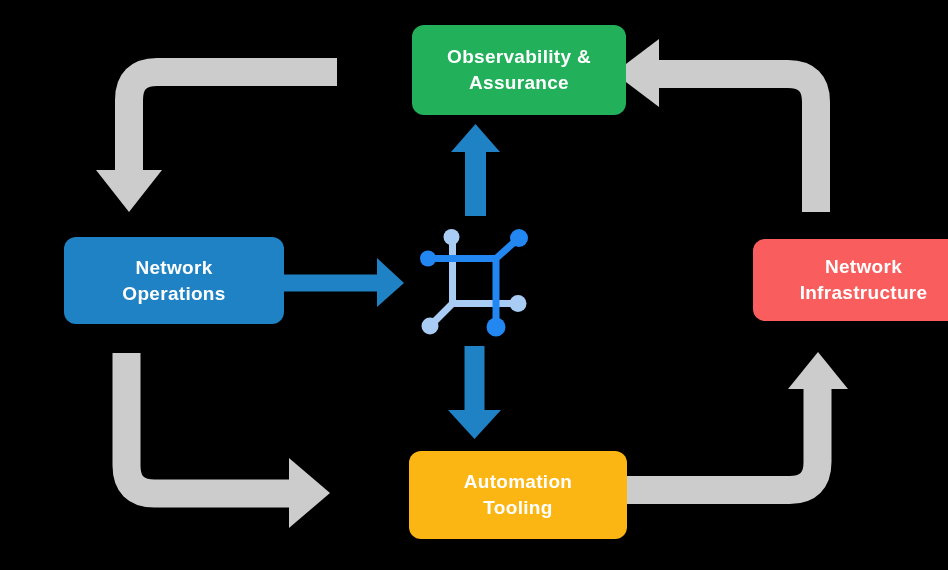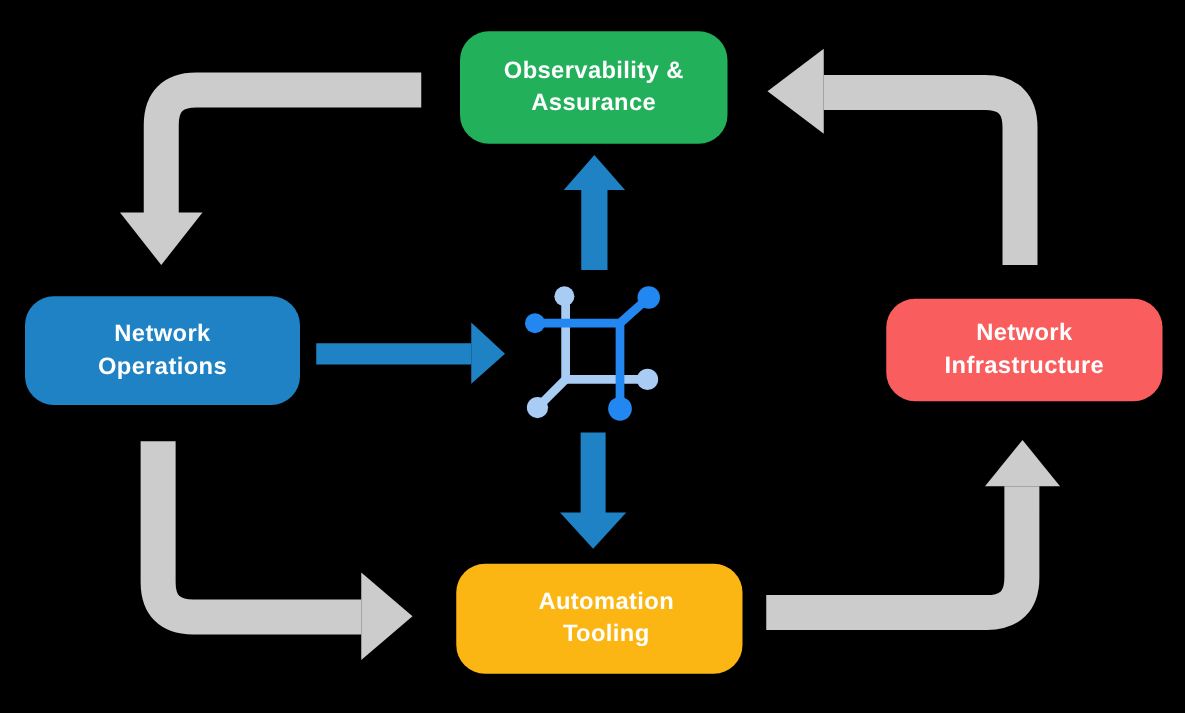--- a/index.html
+++ b/index.html
@@ -5,23 +5,24 @@
   html,body{margin:0;padding:0;background:#000;}
   .canvas{
     position:relative;width:948px;height:570px;background:#000;overflow:hidden;
     font-family:"Liberation Sans","DejaVu Sans",sans-serif;
   }
   .arrow-layer,.icon-svg{position:absolute;pointer-events:none;}
   .arrow-layer{left:0;top:0;}
   .icon-svg{left:415px;top:224px;}
   .node{
     position:absolute;display:flex;align-items:center;justify-content:center;
-    border-radius:23px;color:#fff;text-align:center;
+    border-radius:12px;color:#fff;text-align:center;
     font-size:19px;line-height:26px;font-weight:700;letter-spacing:.3px;
     white-space:pre-line;
+    margin-left:44px;
   }
   .node-observability{left:368px;top:25px;width:214px;height:90px;}
   .node-operations{left:20px;top:237px;width:220px;height:87px;}
   .node-infrastructure{left:709px;top:239px;width:221px;height:82px;}
   .node-automation{left:365px;top:451px;width:218px;height:88px;}
 </style>
 </head>
 <body>
 
 <div class="canvas">
@@ -88,18 +89,18 @@
   <div class="node node-operations" style="background-color: rgb(31, 130, 196);">
     <span>Network
 Operations</span>
   </div>
 
   <div class="node node-infrastructure" style="background-color: rgb(249, 93, 93);">
     <span>Network
 Infrastructure</span>
   </div>
 
-  <div class="node node-automation" style="background-color: rgb(251, 182, 20); padding-left: 11px;">
+  <div class="node node-automation" style="background-color: rgb(251, 182, 20);">
     <span>Automation
 Tooling</span>
   </div>
 
 </div>
 
 </body></html>

